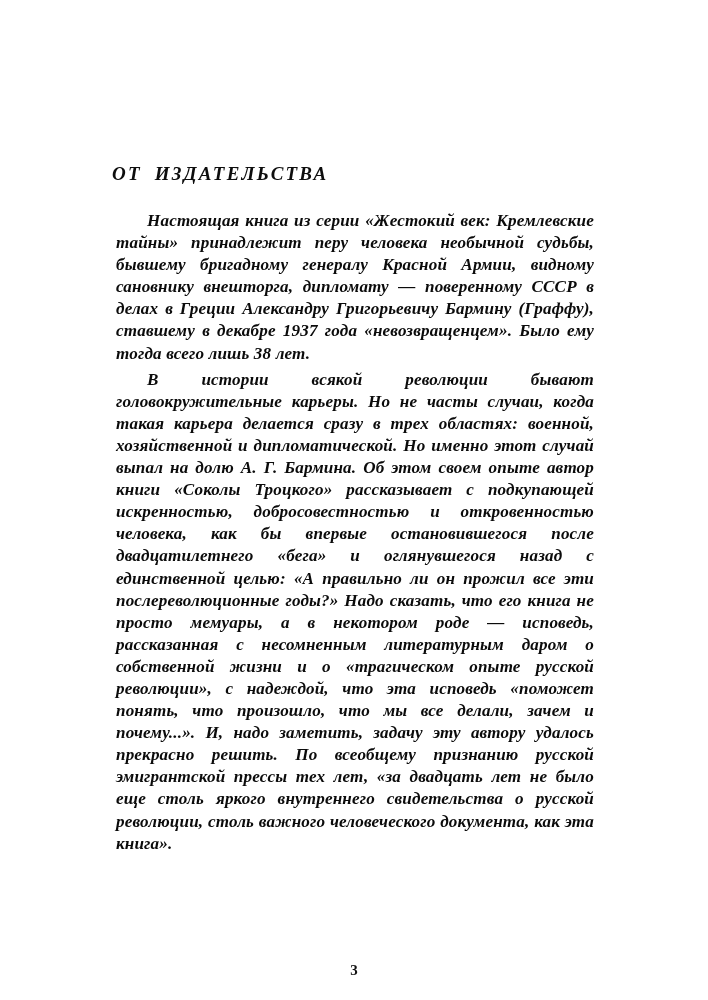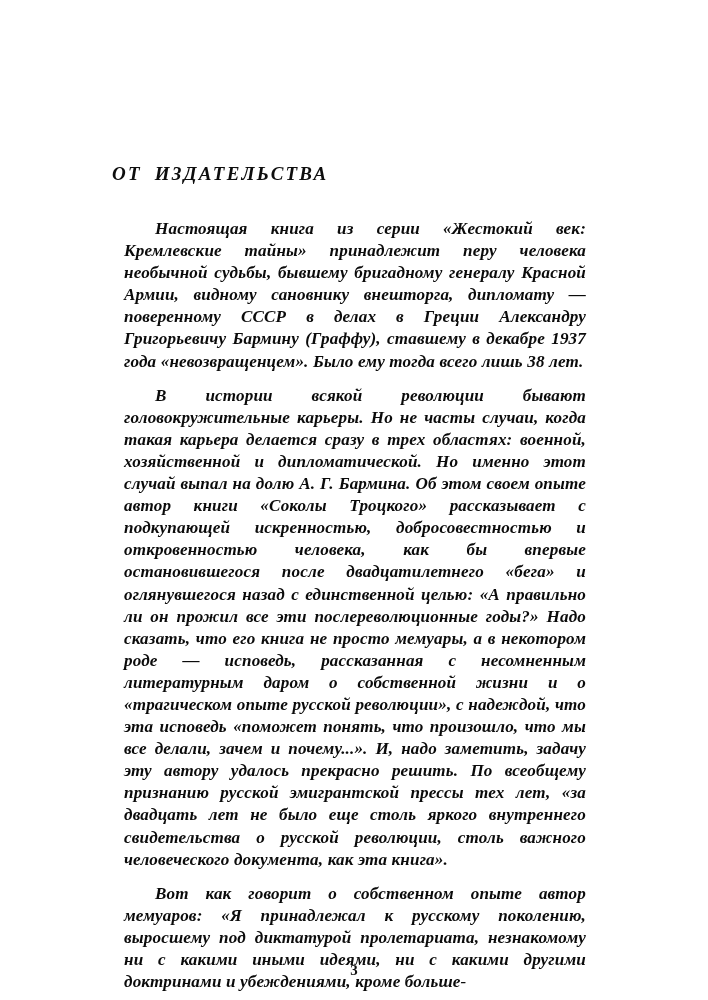--- a/index.html
+++ b/index.html
@@ -33,21 +33,21 @@
   }
 
   
   #body-text {
     position: absolute;
     left: 112px;
     top: 206px;
     width: 486px;
   }
   .para {
-    margin: 12px;
+    margin: 4px;
     text-indent: 31px;
     text-align: justify;
     text-justify: inter-word;
     font-style: italic;
     font-weight: 700;
     font-size: 17.1px;
     line-height: 22.1px;
     letter-spacing: 0.15px;
     color: #0b0b0b;
     -webkit-hyphens: none;
@@ -71,18 +71,17 @@
 </head>
 <body>
 
 <div id="page">
 
   <div id="heading">ОТ ИЗДАТЕЛЬСТВА</div>
 
   <div id="body-text">
     <p class="para">Настоящая книга из серии «Жестокий век: Кремлевские тайны» принадлежит перу человека необычной судьбы, бывшему бригадному генералу Красной Армии, видному сановнику внешторга, дипломату — поверенному СССР в делах в Греции Александру Григорьевичу Бармину (Граффу), ставшему в декабре 1937 года «невозвращенцем». Было ему тогда всего лишь 38 лет.</p>
     <p class="para">В истории всякой революции бывают головокружительные карьеры. Но не часты случаи, когда такая карьера делается сразу в трех областях: военной, хозяйственной и дипломатической. Но именно этот случай выпал на долю А. Г. Бармина. Об этом своем опыте автор книги «Соколы Троцкого» рассказывает с подкупающей искренностью, добросовестностью и откровенностью человека, как бы впервые остановившегося после двадцатилетнего «бега» и оглянувшегося назад с единственной целью: «А правильно ли он прожил все эти послереволюционные годы?» Надо сказать, что его книга не просто мемуары, а в некотором роде — исповедь, рассказанная с несомненным литературным даром о собственной жизни и о «трагическом опыте русской революции», с надеждой, что эта исповедь «поможет понять, что произошло, что мы все делали, зачем и почему...». И, надо заметить, задачу эту автору удалось прекрасно решить. По всеобщему признанию русской эмигрантской прессы тех лет, «за двадцать лет не было еще столь яркого внутреннего свидетельства о русской революции, столь важного человеческого документа, как эта книга».</p>
-    <p class="para">Вот как говорит о собственном опыте автор мемуаров: «Я принадлежал к русскому поколению, выросшему под диктатурой пролетариата, незнакомому ни с какими иными идеями, ни с какими другими доктринами и убеждениями, кроме больше-</p>
   </div>
 
   <div id="folio">3</div>
 
 </div>
 
 </body></html>

